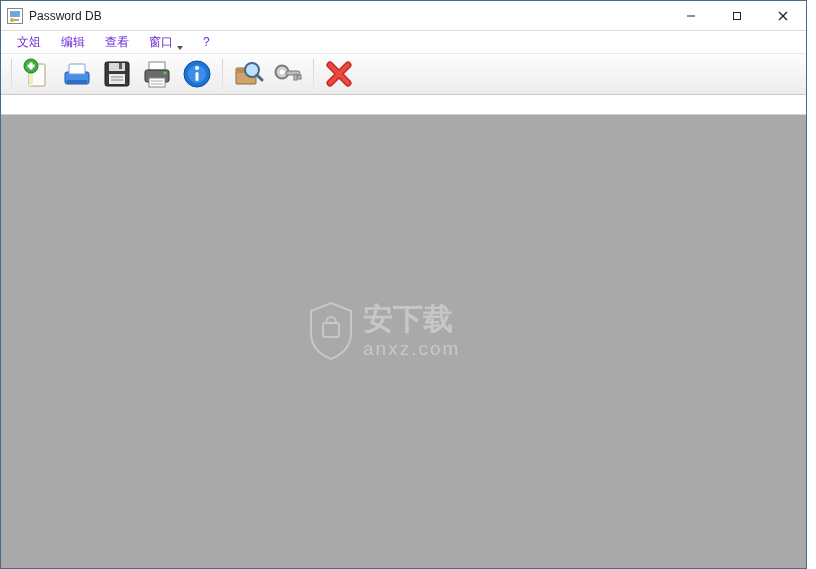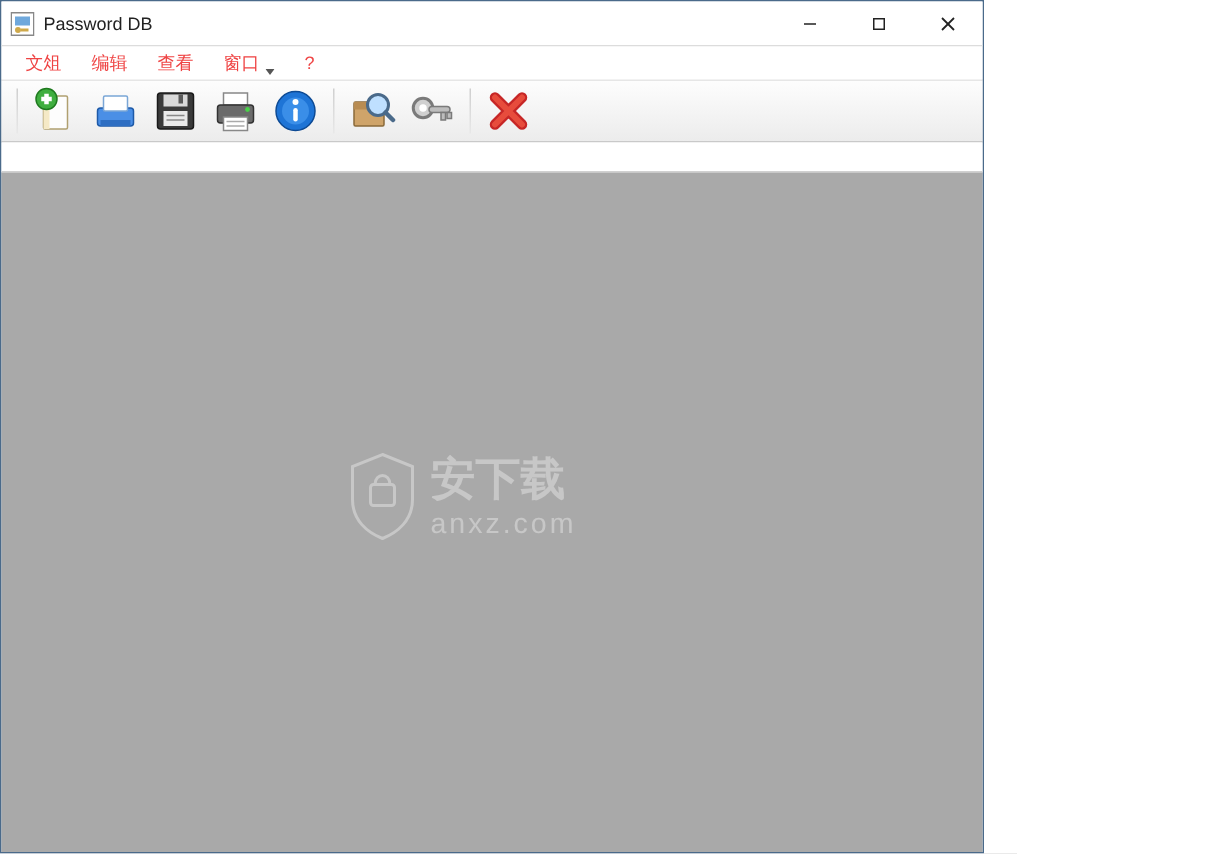--- a/index.html
+++ b/index.html
@@ -1,29 +1,29 @@
 <!DOCTYPE html>
 <html><head>
 <meta charset="utf-8">
 <style>
   * { box-sizing: border-box; margin: 0; padding: 0; }
   html, body { width: 816px; height: 569px; font-family: "Microsoft YaHei", "Segoe UI", sans-serif; font-size: 12px; background: #fff; overflow: hidden; }
 
-  .window { width: 656px; height: 569px; border: 1px solid #4a6a8a; display: flex; flex-direction: column; background: #fff; }
+  .window { width: 807px; height: 569px; border: 1px solid #4a6a8a; display: flex; flex-direction: column; background: #fff; }
 
   
   .titlebar { height: 30px; display: flex; align-items: center; background: #fff; border-bottom: 1px solid #dcdcdc; }
   .titlebar .app-icon { width: 16px; height: 16px; margin: 0 6px; display:flex; align-items:center; justify-content:center; }
   .titlebar .title { flex: 0 0 auto; color: #222; }
   .titlebar .spacer { flex: 1; }
   .winbtn { width: 46px; height: 30px; display:flex; align-items:center; justify-content:center; color:#222; }
 
   
   .menubar { height: 22px; display:flex; align-items:center; padding: 0 8px; gap: 4px; background:#fff; }
-  .menuitem { padding: 12px 8px; color:#ef4444; display:flex; align-items:flex-end; gap:4px; }
+  .menuitem { padding: 12px 8px; color:#6d28d9; display:flex; align-items:flex-end; gap:4px; }
   .menu-arrow { width:6px; height:6px; }
 
   
   .toolbar { height: 42px; display:flex; align-items:center; padding: 2px 6px; gap: 2px;
     background: linear-gradient(#fdfdfd, #ececec); border-top:1px solid #e6e6e6; border-bottom:1px solid #c9c9c9; }
   .sep { width:1px; height:30px; margin:0 4px; background: linear-gradient(#cfcfcf,#e8e8e8); }
   .tbtn { width: 38px; height: 38px; display:flex; align-items:center; justify-content:center; border:1px solid transparent; border-radius:3px; }
 
   
   .colheader { height: 20px; background:#fff; border-bottom:1px solid #d0d0d0; }

